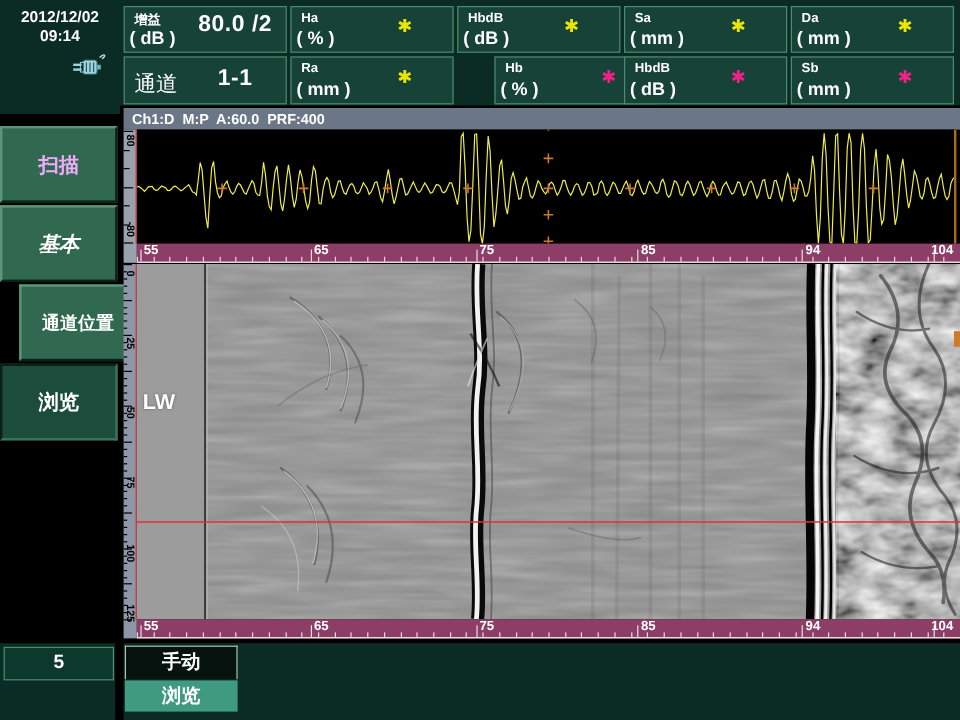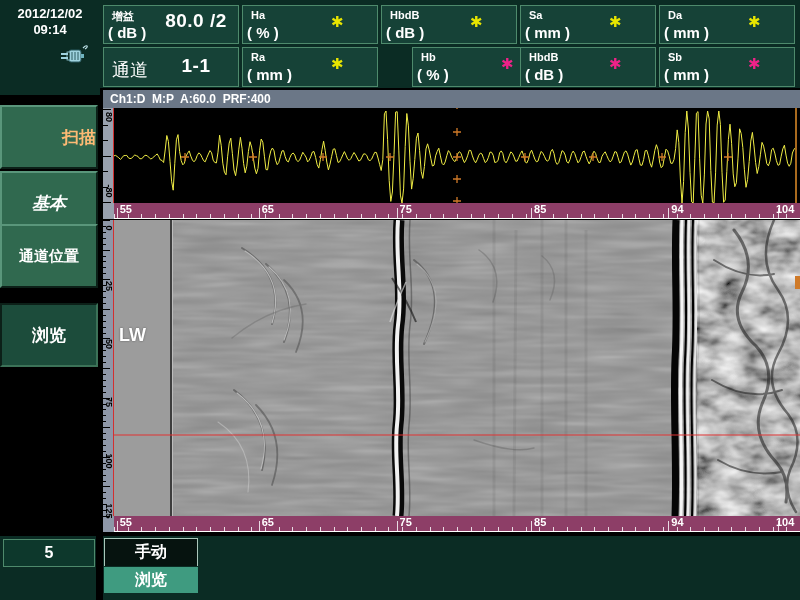--- a/index.html
+++ b/index.html
@@ -17,21 +17,21 @@
   .cell .star{position:absolute;left:88px;top:7px;font-size:15px;font-weight:bold;}
   .cell .bigval{position:absolute;left:52px;top:4px;width:80px;text-align:center;font-size:19px;font-weight:bold;letter-spacing:0.5px;}
   .cell .midlbl{position:absolute;left:8px;top:10px;font-size:18px;font-weight:normal;}
   
   #status-bar{left:103px;top:90px;width:694px;height:18px;background:#6b7787;color:#fff;
     font-size:12px;font-weight:bold;line-height:18px;padding-left:7px;white-space:pre;}
   
   .side-btn{position:absolute;left:0;width:94px;height:60px;background:#30694f;
     border:2px solid;border-color:#5a967b #0c2018 #0c2018 #5a967b;
     color:#fff;font-size:17px;font-weight:bold;display:flex;align-items:center;justify-content:center;}
-  .side-btn.active-yellow{color:#fdba74;justify-content:flex-end;}
+  .side-btn.active-yellow{color:#f0abfc;}
   .side-btn.pressed{background:#1c4c3b;border-color:#0c2018 #3c7258 #3c7258 #0c2018;}
   
   #ascan-axis{left:103px;top:108px;width:11px;height:111px;background:#99a1ae;}
   #bscan-axis{left:103px;top:220px;width:11px;height:312px;background:#8e97a8;}
   .vtick{position:absolute;left:0;background:#000;height:1px;}
   .vlabel{position:absolute;left:-1px;width:13px;text-align:center;transform:rotate(90deg);
     font-size:9px;font-weight:bold;color:#000;white-space:nowrap;}
   #ascan-plot{left:114px;top:108px;width:683px;height:95px;background:#000;}
   #ascan-redline{left:113px;top:108px;width:1px;height:95px;background:#d23030;}
   #ascan-right-orange{left:795px;top:108px;width:2px;height:95px;background:#a96a1e;}
@@ -128,21 +128,21 @@
     </div>
 
   <div class="abs" id="status-bar">Ch1:D  M:P  A:60.0  PRF:400</div>
 
   <div class="side-btn active-yellow" style="top:105px;">
     <span>扫描</span>
   </div>
   <div class="side-btn" style="top:171px;font-style:italic;">
     <span>基本</span>
   </div>
-  <div class="side-btn" style="top:224px;font-size:15px;">
+  <div class="side-btn" style="top:237px;font-size:15px;margin-left:16px;">
     <span>通道位置</span>
   </div>
   <div class="side-btn pressed" style="top:303px;">
     <span>浏览</span>
   </div>
 
   <div class="abs" id="ascan-axis">
     <span class="vlabel" style="top:4px;">80</span>
     <span class="vlabel" style="top:78px;">-80</span>
     <div id="ascan-axis-ticks">

